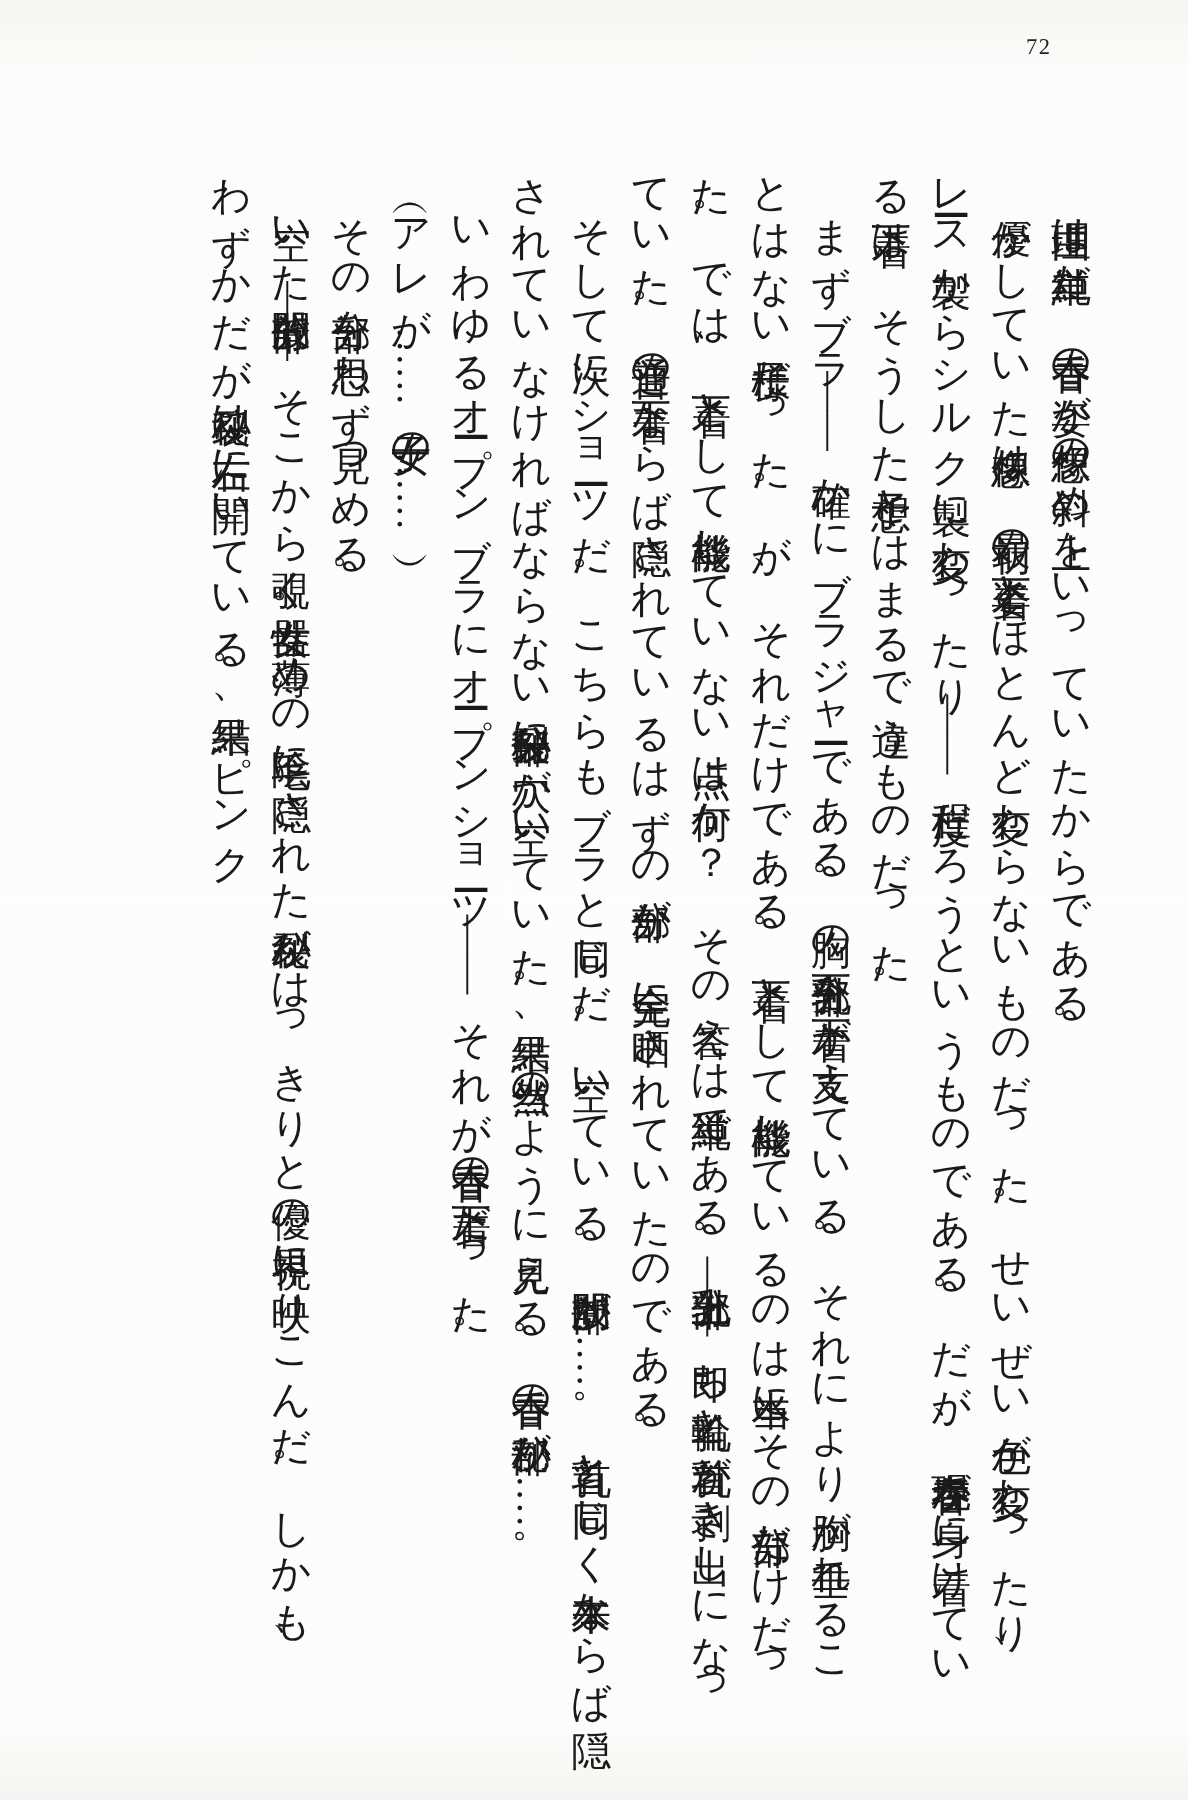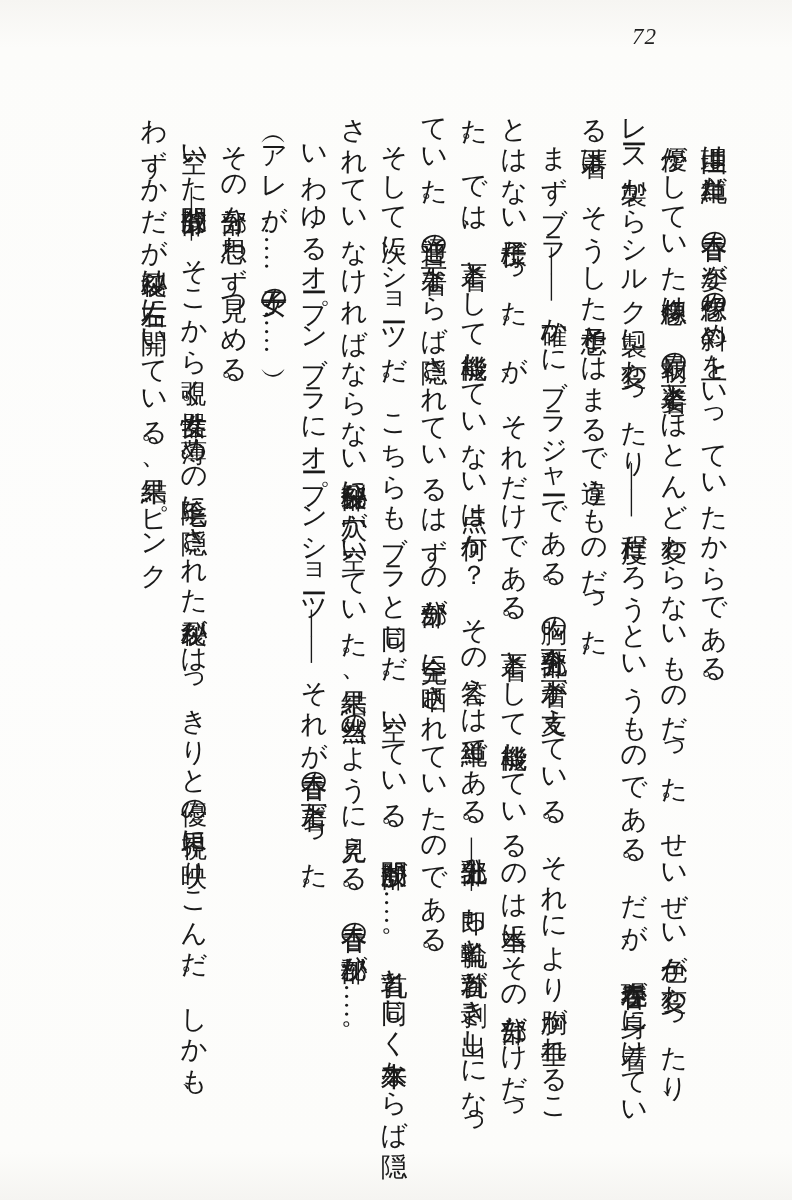--- a/index.html
+++ b/index.html
@@ -16,25 +16,24 @@
   .page {
     position: relative;
     width: 792px;
     height: 1200px;
     background: linear-gradient(180deg, #f6f5f2 0%, #fcfcfa 4%, #fdfdfc 50%, #fcfcfa 96%, #f5f4f1 100%);
     color: #1a1a1a;
   }
   .page-number {
     position: absolute;
     top: 24px;
-    left: 632px;
-    font-size: 23px;
+    left: 684px;
+    font-size: 15px;
     letter-spacing: 1px;
     color: #222222;
-    font-style: italic;
   }
   .text-block {
     position: absolute;
     top: 100px;
     right: 58px;
     height: 1036px;
     writing-mode: vertical-rl;
     -webkit-writing-mode: vertical-rl;
     text-orientation: mixed;
     font-size: 26.5px;

